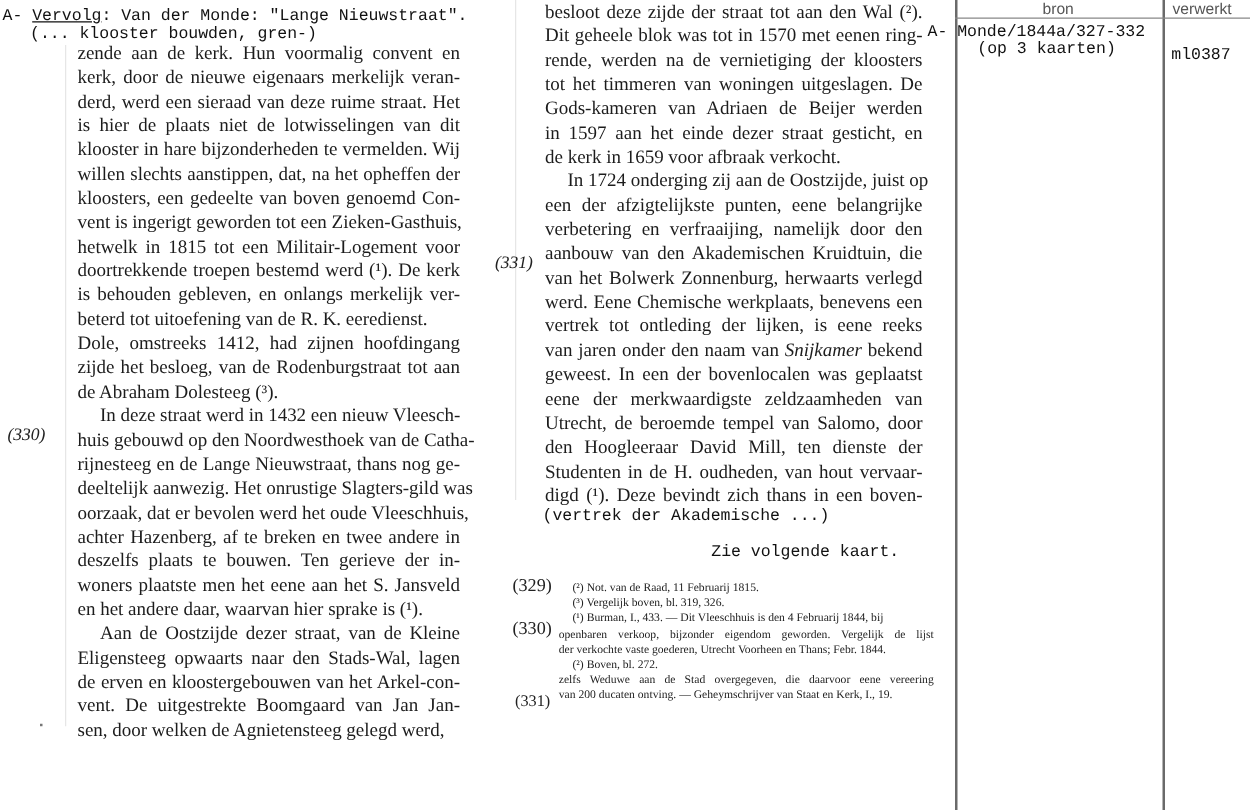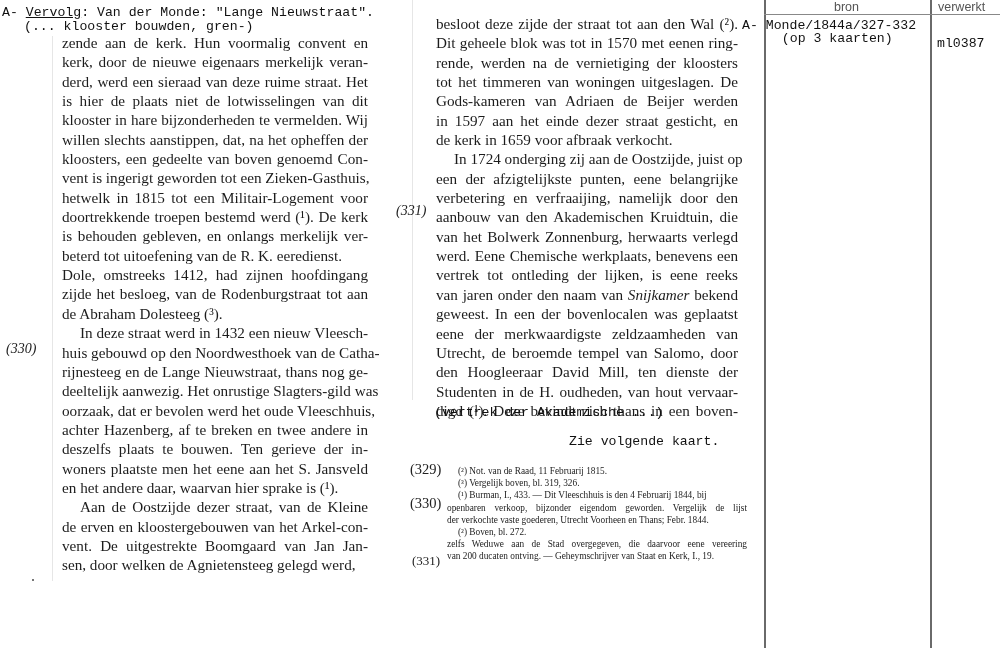--- a/index.html
+++ b/index.html
@@ -60,29 +60,30 @@
     <span class="ln ind">In deze straat werd in 1432 een nieuw Vleesch-</span>
     <span class="ln">huis gebouwd op den Noordwesthoek van de Catha-</span>
     <span class="ln">rijnesteeg en de Lange Nieuwstraat, thans nog ge-</span>
     <span class="ln">deeltelijk aanwezig.  Het onrustige Slagters-gild was</span>
     <span class="ln">oorzaak, dat er bevolen werd het oude Vleeschhuis,</span>
     <span class="ln">achter Hazenberg, af te breken en twee andere in</span>
     <span class="ln">deszelfs plaats te bouwen.  Ten gerieve der in-</span>
     <span class="ln">woners plaatste men het eene aan het S. Jansveld</span>
     <span class="ln last">en het andere daar, waarvan hier sprake is (¹).</span>
     <span class="ln ind">Aan de Oostzijde dezer straat, van de Kleine</span>
+    <span class="ln">Eligensteeg opwaarts naar den Stads-Wal, lagen</span>
     <span class="ln">de erven en kloostergebouwen van het Arkel-con-</span>
     <span class="ln">vent.  De uitgestrekte Boomgaard van Jan Jan-</span>
     <span class="ln last">sen, door welken de Agnietensteeg gelegd werd,</span>
   </div>
 
 <div class="margin-note" style="left:6px; top:341px;">(330)</div>
 <div style="position:absolute; left:32px; top:579px; width:2px; height:2px; background:#777;"></div>
 
-<div class="col" id="rightcol" style="left:436px; top:14px; width:302px;">
+<div class="col" id="rightcol" style="left:436px; top:0; width:302px;">
     <span class="ln">besloot deze zijde der straat tot aan den Wal (²).</span>
     <span class="ln">Dit geheele blok was tot in 1570 met eenen ring-</span>
     <span class="ln">rende, werden na de vernietiging der kloosters</span>
     <span class="ln">tot het timmeren van woningen uitgeslagen.  De</span>
     <span class="ln">Gods-kameren van Adriaen de Beijer werden</span>
     <span class="ln">in 1597 aan het einde dezer straat gesticht, en</span>
     <span class="ln last">de kerk in 1659 voor afbraak verkocht.</span>
     <span class="ln ind">In 1724 onderging zij aan de Oostzijde, juist op</span>
     <span class="ln">een der afzigtelijkste punten, eene belangrijke</span>
     <span class="ln">verbetering en verfraaijing, namelijk door den</span>

